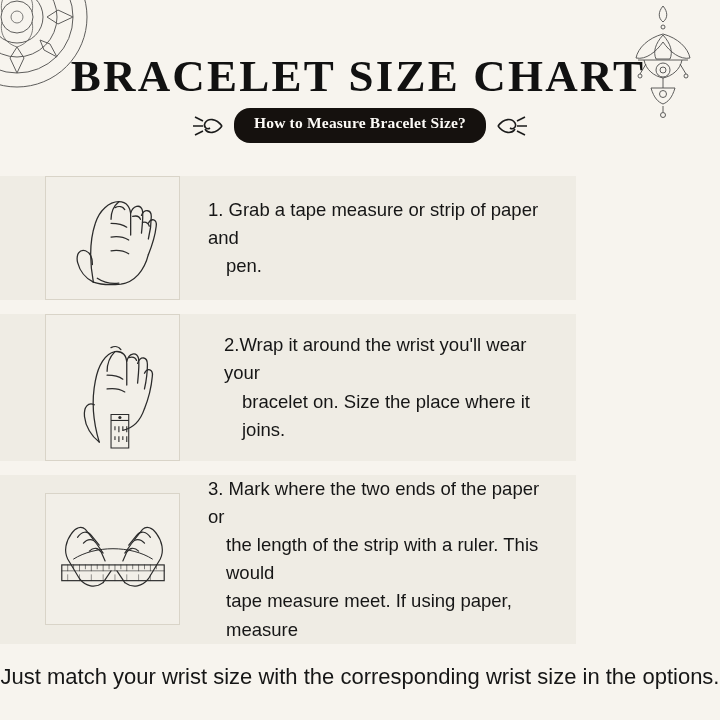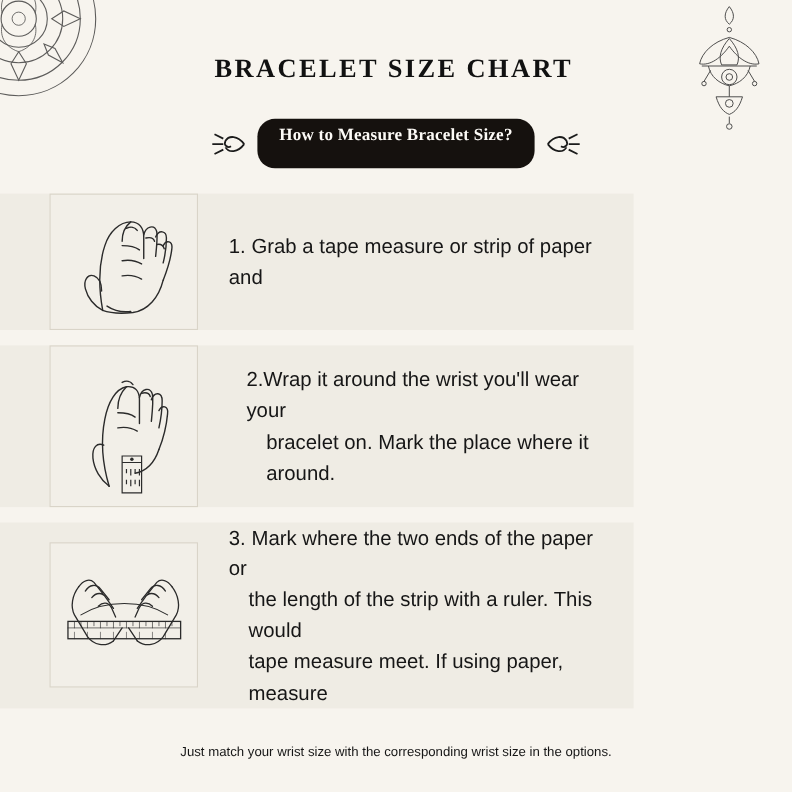--- a/index.html
+++ b/index.html
@@ -44,21 +44,21 @@
   }
 
   
   .title {
     position: absolute;
     top: 50px;
     left: 0;
     width: 716px;
     text-align: center;
     font-family: "Liberation Serif", serif;
-    font-size: 24px;
+    font-size: 45px;
     letter-spacing: 2.2px;
     font-weight: 700;
     color: #111;
   }
 
   .subtitle-row {
     position: absolute;
     top: 108px;
     left: 0;
     width: 720px;
@@ -69,21 +69,21 @@
   }
   .flourish {
     width: 34px;
     height: 22px;
     flex: none;
   }
   .pill {
     background: #15110e;
     color: #fdfbf7;
     border-radius: 16px;
-    padding: 6px 20px 21px 20px;
+    padding: 6px 20px 11px 20px;
     font-family: "Liberation Serif", serif;
     font-weight: 700;
     font-size: 15.5px;
     letter-spacing: 0.2px;
     white-space: nowrap;
   }
 
   
   .steps {
     position: absolute;
@@ -141,21 +141,21 @@
     padding-left: 0;
   }
 
   
   .footer {
     position: absolute;
     left: 0;
     bottom: 30px;
     width: 720px;
     text-align: center;
-    font-size: 12px;
+    font-size: 22px;
     color: #161616;
   }
 
   svg { display: block; }
 </style>
 </head>
 <body>
 
 <div id="page">
 
@@ -257,20 +257,21 @@
             <path d="M62 24 C66 22 70 23 72 26"></path>
             <path d="M80 33 C84 32 87 33 88 36"></path>
             <path d="M90 39 C94 38 96 40 97 43"></path>
             <path d="M44 96 C50 100 58 102 66 101"></path>
             <path d="M40 100 C32 96 26 88 24 80 C22 72 26 66 32 68 C37 70 39 76 39 82"></path>
           </g>
         </svg>
       </div>
       <div class="text">
         <span class="hang first">1. Grab a tape measure or strip of paper and</span>
+        <span class="hang">pen.</span>
       </div>
     </div>
 
     <div class="step tall">
       <div class="thumb">
         <svg viewBox="0 0 120 130" width="118" height="128">
           <g fill="none" stroke="#2b2b2b" stroke-width="1.3" stroke-linecap="round">
             <path d="M46 120 C40 100 38 78 42 58 C45 42 52 30 62 28 C70 27 74 32 74 40 L74 62"></path>
             <path d="M74 38 C76 29 84 28 86 35 C87 41 86 50 85 60"></path>
             <path d="M85 40 C88 32 95 33 95 41 C95 49 94 57 92 66"></path>
@@ -287,21 +288,21 @@
             <path d="M58 92 L58 126 L76 126 L76 92 Z"></path>
             <path d="M58 98 L76 98"></path>
             <circle cx="67" cy="95" r="1.6" fill="#2b2b2b" stroke="none"></circle>
             <path d="M62 104 L62 108 M66 104 L66 110 M70 104 L70 108 M74 104 L74 110"></path>
             <path d="M62 114 L62 118 M66 114 L66 120 M70 114 L70 118 M74 114 L74 120"></path>
           </g>
         </svg>
       </div>
       <div class="text">
         <span class="hang first">2.Wrap it around the wrist you'll wear your</span>
-        <span class="hang">bracelet on. Mark the place where it around.</span>
+        <span class="hang">bracelet on. Size the place where it joins.</span>
       </div>
     </div>
 
     <div class="step step3">
       <div class="thumb">
         <svg viewBox="0 0 135 132" width="133" height="130">
           <g fill="none" stroke="#2b2b2b" stroke-width="1.2" stroke-linecap="round">
 
             <path d="M26 40 C30 34 36 32 40 36 L48 46"></path>
             <path d="M32 44 C36 38 42 37 46 42 L54 52"></path>

